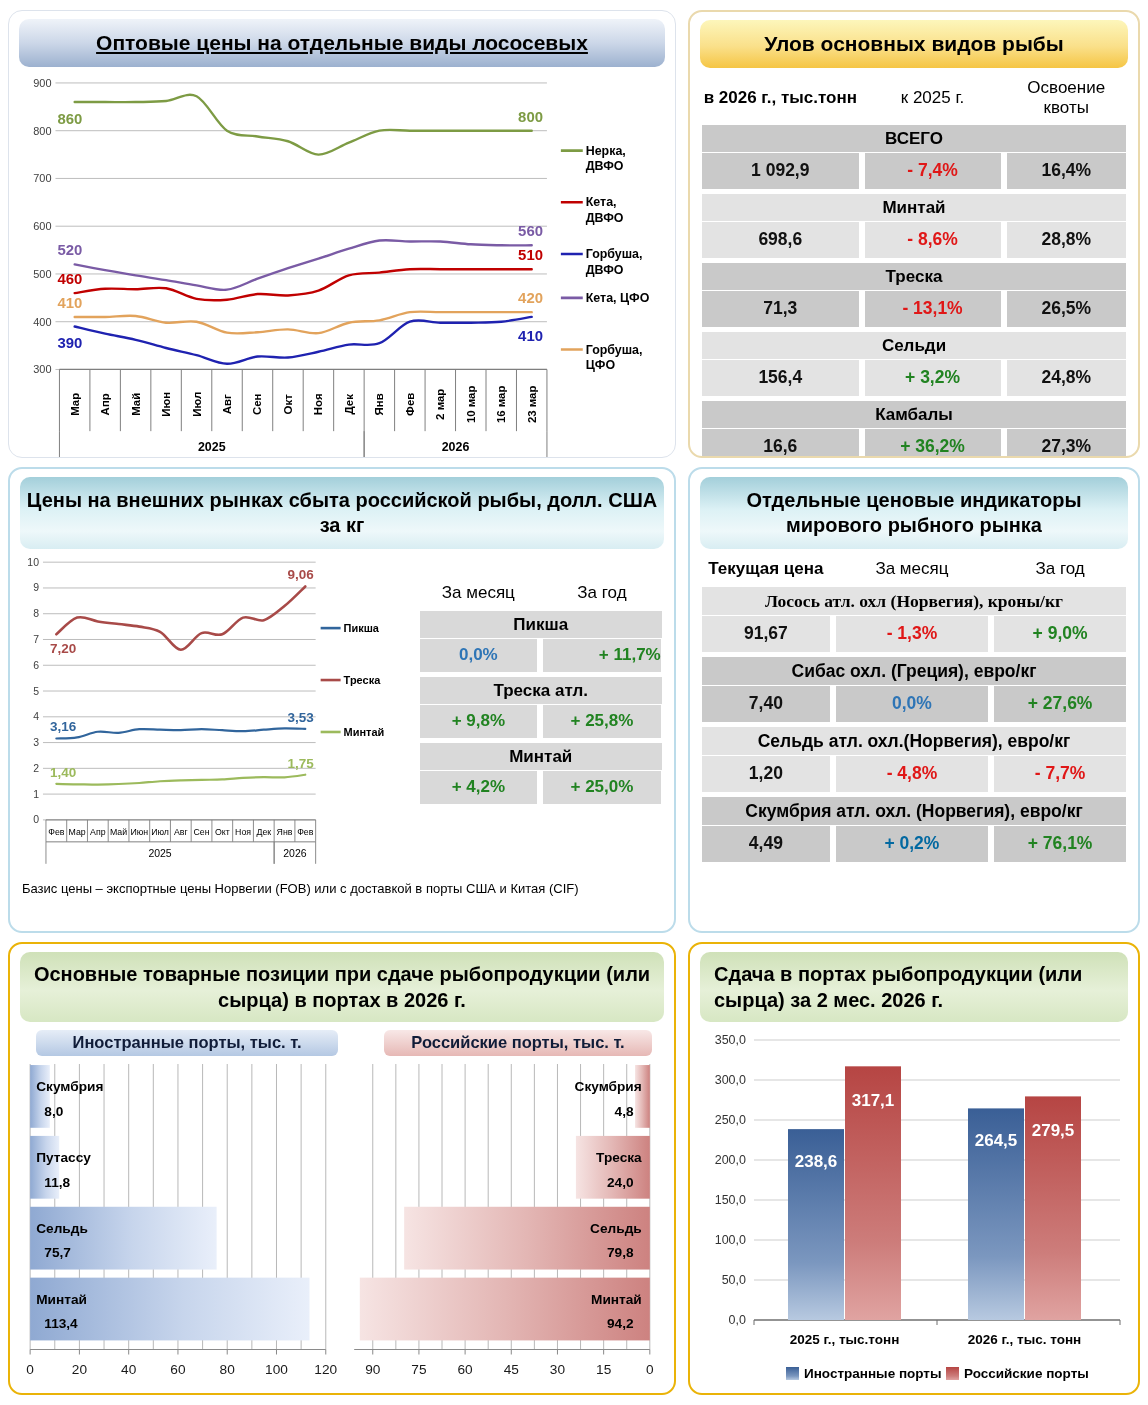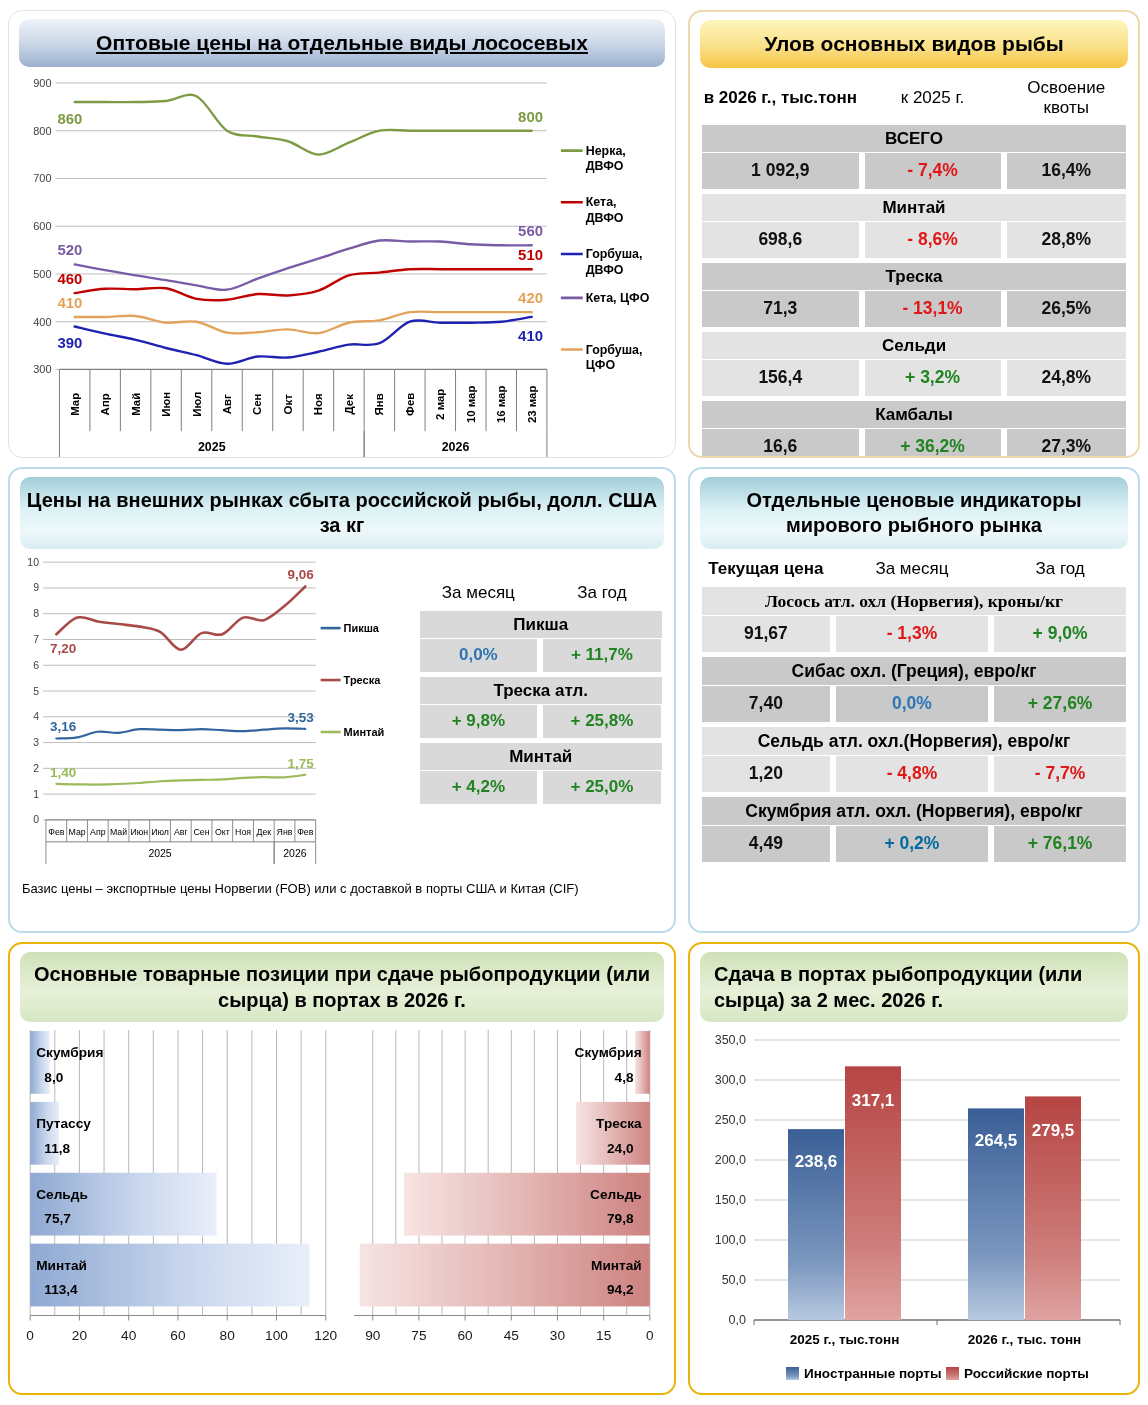--- a/index.html
+++ b/index.html
@@ -284,21 +284,21 @@
       <div class="export-sum tbl">
         <div class="tbl-head">
           <div class="h sw50">За месяц</div>
           <div class="h sw50">За год</div>
         </div>
         <div id="sumRows">
             <div class="blk bg-m">
               <div class="nm">Пикша</div>
               <div class="vals">
                 <div class="cell sw50" style="color: rgb(46, 117, 182);">0,0%</div>
-                <div class="cell sw50" style="color: rgb(33, 131, 33);">+ 11,7%</div>
+                <div class="cell sw50" style="color: rgb(33, 131, 33); text-align: right;">+ 11,7%</div>
               </div>
             </div>
             <div class="blk bg-m">
               <div class="nm">Треска атл.</div>
               <div class="vals">
                 <div class="cell sw50" style="color: rgb(33, 131, 33);">+ 9,8%</div>
                 <div class="cell sw50" style="color: rgb(33, 131, 33);">+ 25,8%</div>
               </div>
             </div>
             <div class="blk bg-m">
@@ -354,20 +354,24 @@
               <div class="cell iw37" style="color: #0369a1;">+ 0,2%</div>
               <div class="cell iw32" style="color: rgb(33, 131, 33);">+ 76,1%</div>
             </div>
           </div>
         </div>
     </div>
   </section>
 
   <section class="panel p5">
     <div class="banner b-green">Основные товарные позиции при сдаче рыбопродукции (или сырца) в портах в 2026 г.</div>
+    <div class="pills">
+      <div class="pill pill-blue">Иностранные порты, тыс. т.</div>
+      <div class="pill pill-pink">Российские порты, тыс. т.</div>
+    </div>
     <div class="hbars">
       <svg id="hbarLeft" viewBox="0 0 312 322" width="316" height="326">
           <defs>
             <linearGradient id="gBlueH" x1="0" y1="0" x2="1" y2="0">
               <stop offset="0" stop-color="#8fa9d2"></stop>
               <stop offset="0.55" stop-color="#c7d5ec"></stop>
               <stop offset="1" stop-color="#e9effa"></stop>
             </linearGradient>
           </defs>
           <line x1="6" y1="2" x2="6" y2="284" stroke="#b9b9b9" stroke-width="1"></line>

